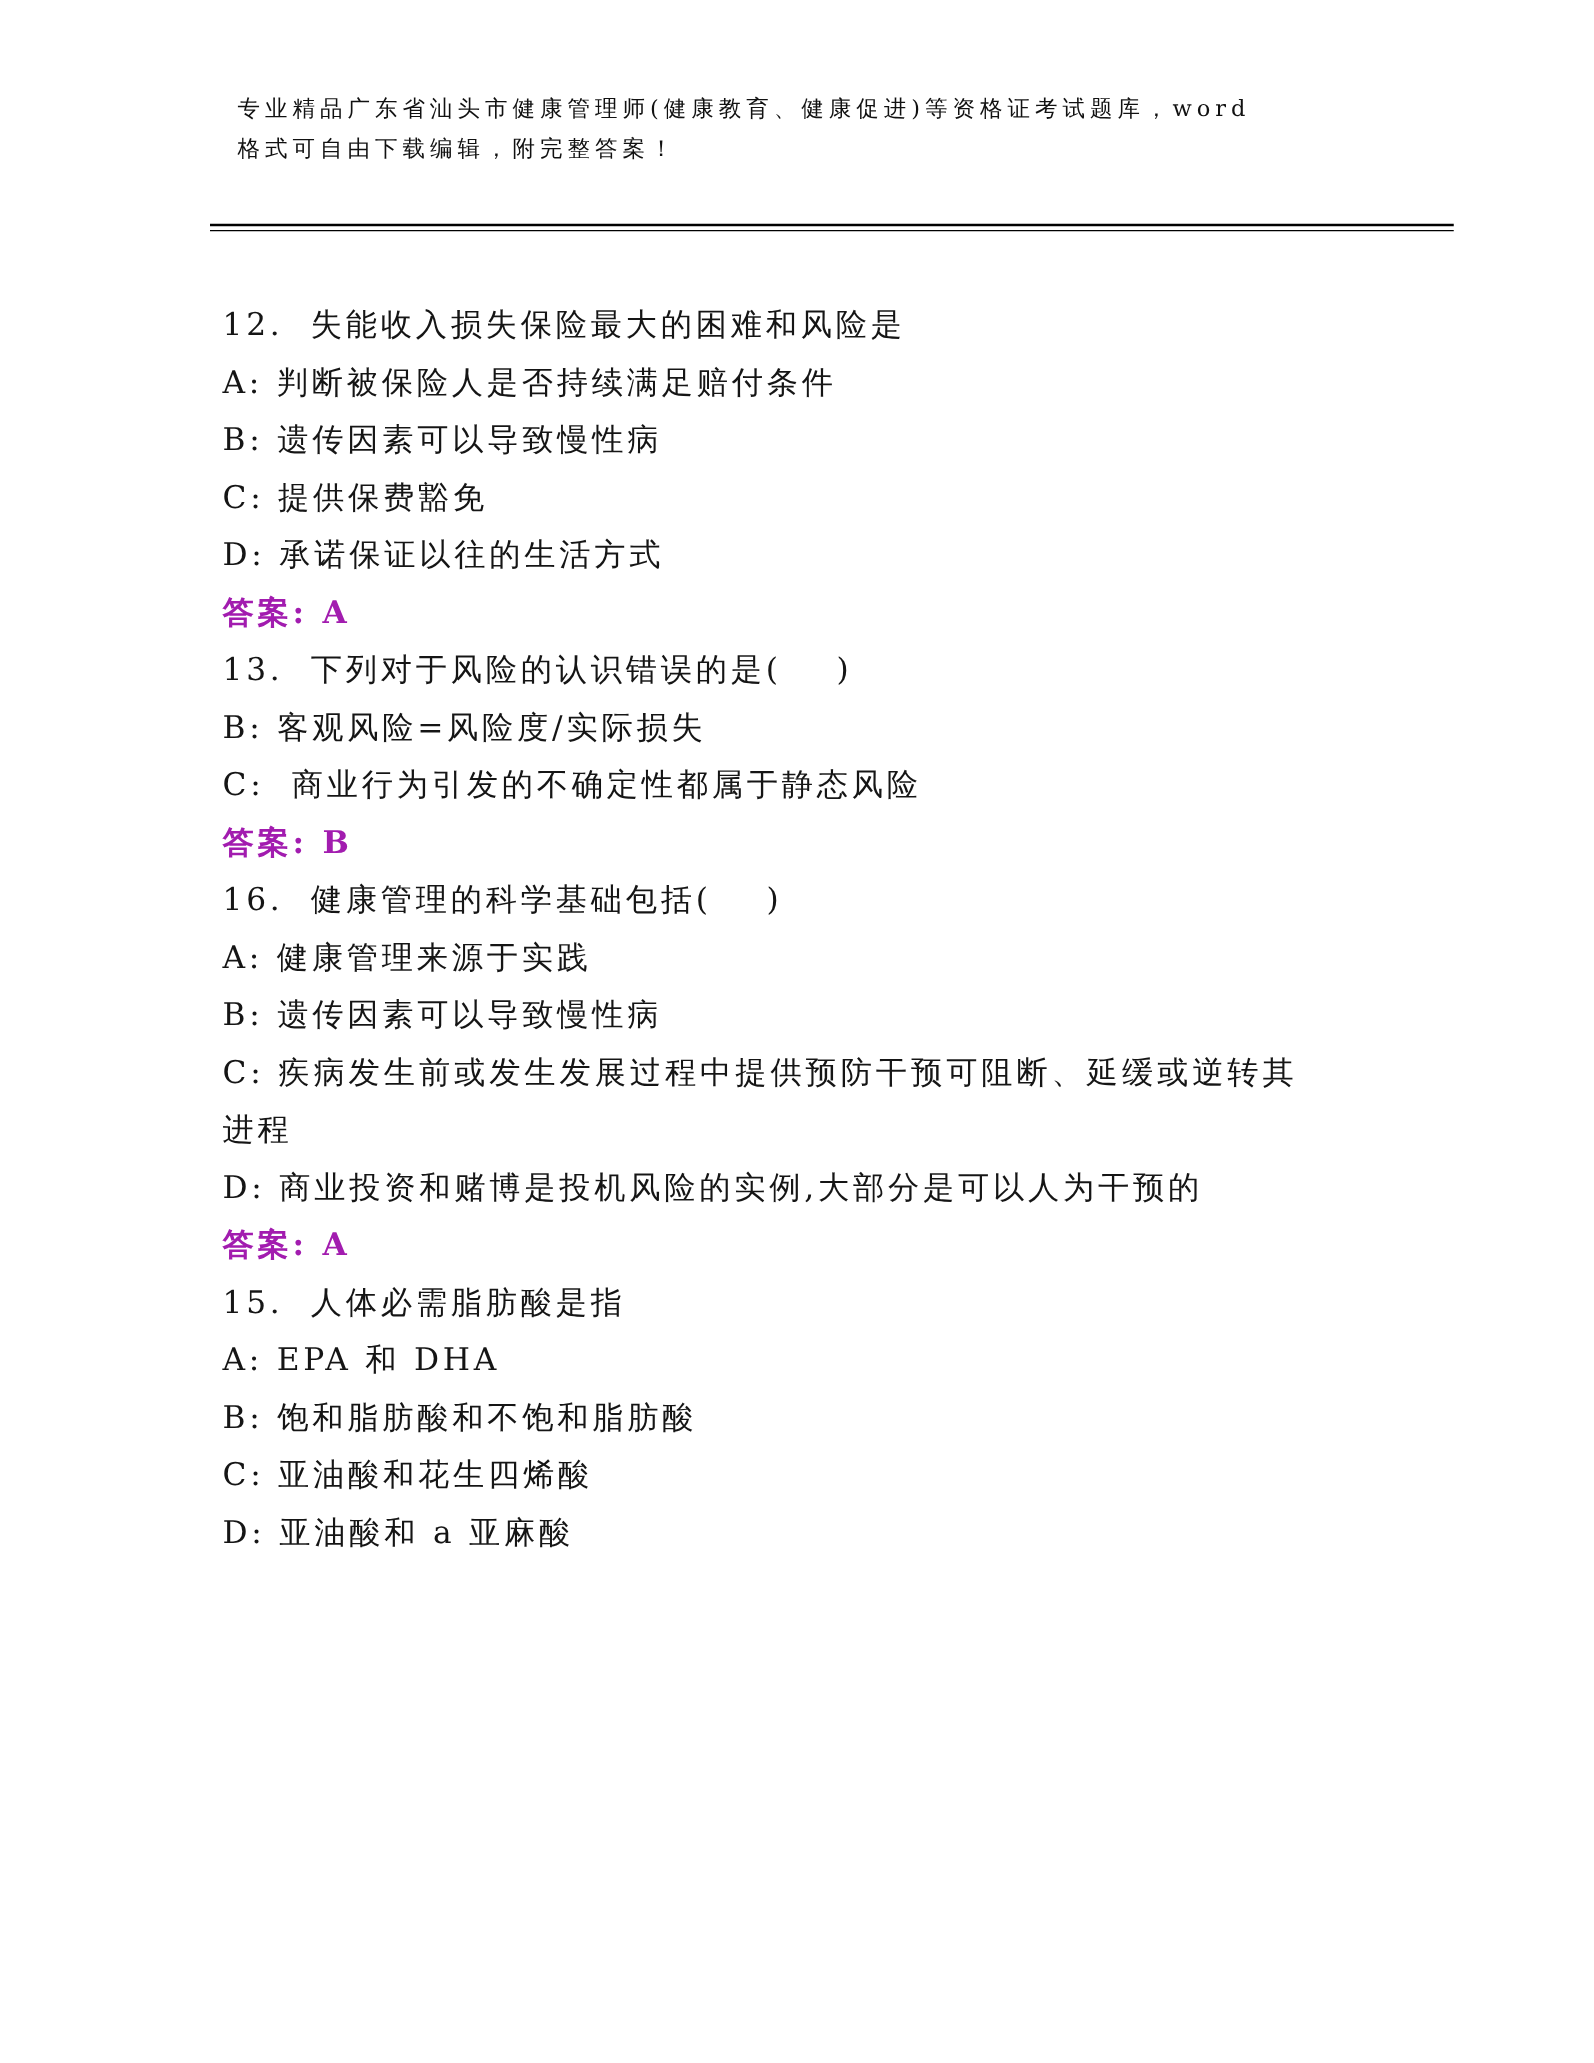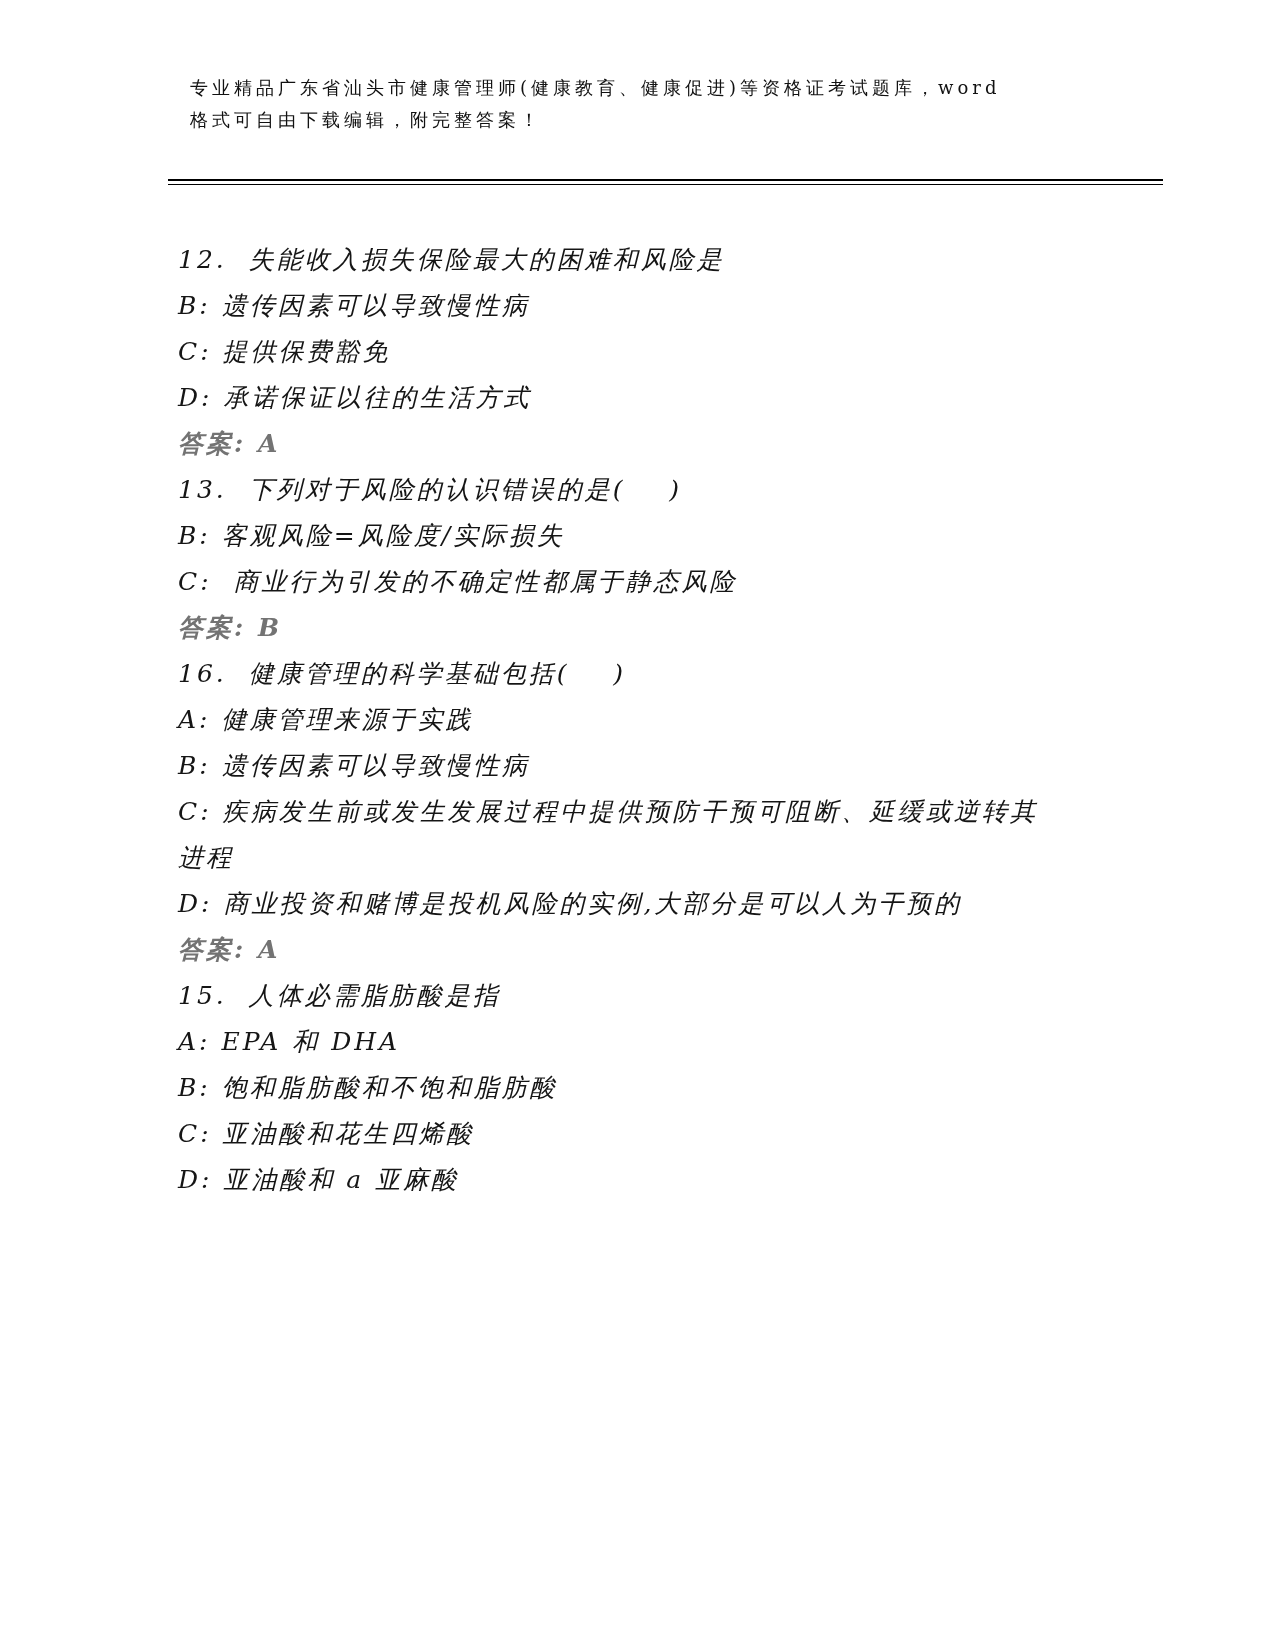--- a/index.html
+++ b/index.html
@@ -43,51 +43,51 @@
   }
   
   .content {
     position: absolute;
     top: 237px;
     left: 178px;
     width: 860px;
     font-size: 25px;
     line-height: 46px;
     letter-spacing: 3px;
-    font-style: italic;
   }
   .question { margin: 0; }
   .question + .question { }
   .content p {
     margin: 0;
     white-space: pre-wrap;
     text-align: justify;
     color: #151515;
   }
   .content p.answer {
     font-weight: 700;
-    color: #737373;
+    color: #a21caf;
   }
 </style>
 </head>
 <body>
 
 <div class="page">
 
   <div class="doc-header">
     <p>专业精品广东省汕头市健康管理师(健康教育、健康促进)等资格证考试题库，word</p>
     <p>格式可自由下载编辑，附完整答案！</p>
   </div>
 
   <div class="header-rule"></div>
 
   <div class="content">
 
     <section class="question">
       <p class="stem">12.  失能收入损失保险最大的困难和风险是</p>
+      <p class="option">A: 判断被保险人是否持续满足赔付条件</p>
       <p class="option">B: 遗传因素可以导致慢性病</p>
       <p class="option">C: 提供保费豁免</p>
       <p class="option">D: 承诺保证以往的生活方式</p>
       <p class="answer">答案: A</p>
     </section>
 
     <section class="question">
       <p class="stem">13.  下列对于风险的认识错误的是(    )</p>
       <p class="option">B: 客观风险=风险度/实际损失</p>
       <p class="option">C:  商业行为引发的不确定性都属于静态风险</p>

